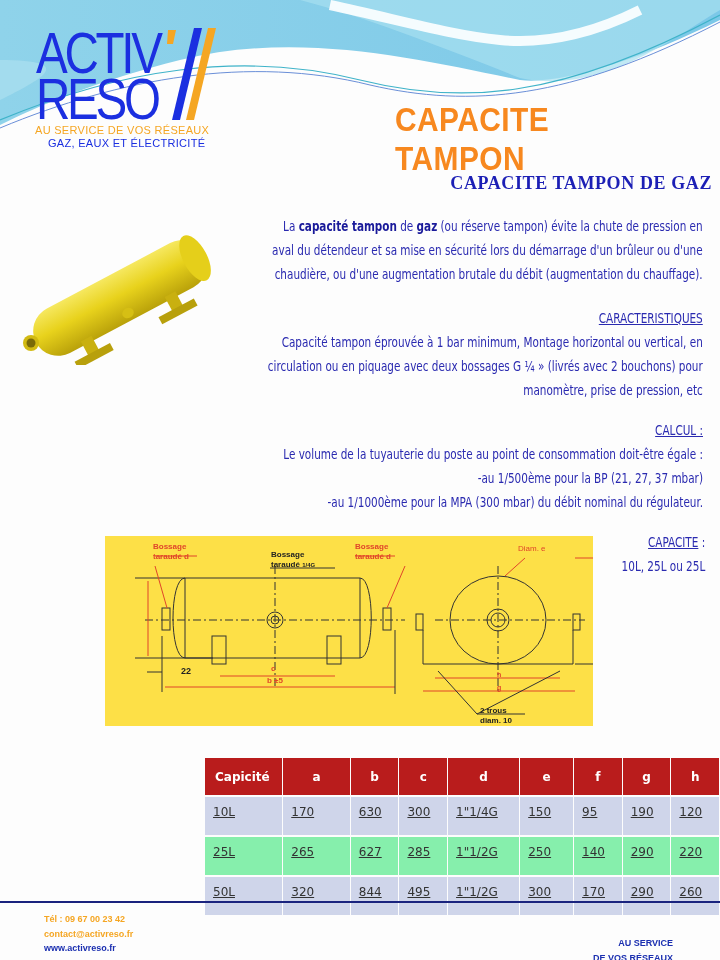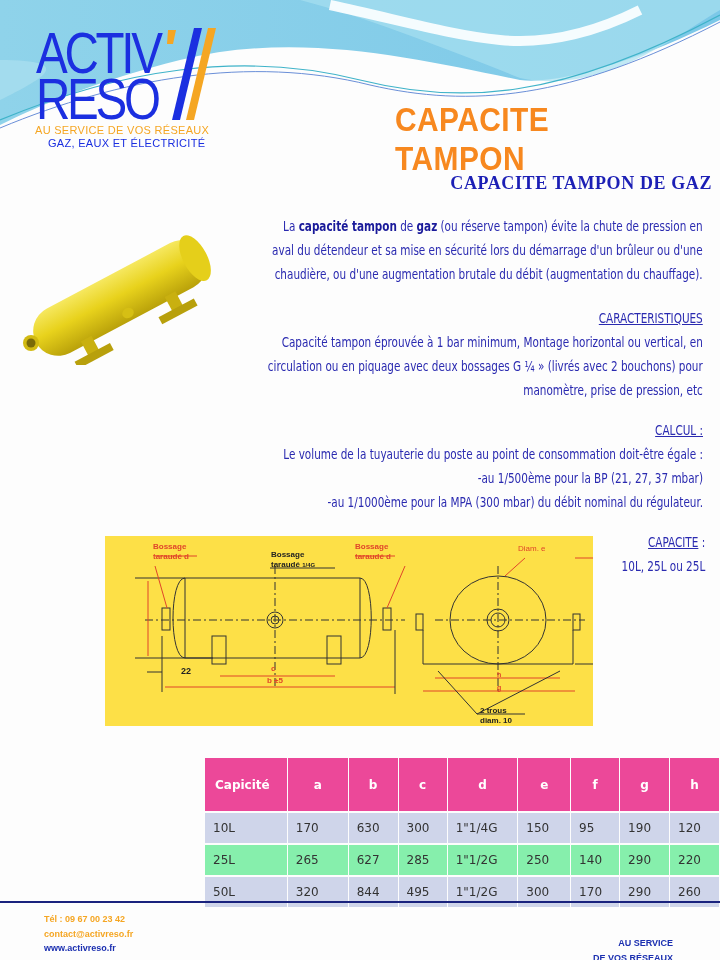--- a/index.html
+++ b/index.html
@@ -12,23 +12,23 @@
   .logo-tag1 { left:35px; top:124px; font-size:11px; color:#f5a623; letter-spacing:0.3px;text-align:right; }
   .logo-tag2 { left:48px; top:137px; font-size:11px; color:#1b2fe0; letter-spacing:0.3px; }
   .title-main { left:395px; top:100px; font-size:34px; font-weight:700; color:#f7881f; letter-spacing:0.5px; transform:scaleX(0.88); transform-origin:left top; }
   .subtitle { right:8px; top:173px; font-family:"Liberation Serif", serif; font-size:18px; font-weight:700; color:#1c1fb5; letter-spacing:0.6px; }
   .para { font-family:"DejaVu Sans Condensed","DejaVu Sans", sans-serif; color:#2a2ab0; font-size:13.5px; line-height:24px; transform:scaleX(0.86); transform-origin:right top; text-align:right; white-space:nowrap; }
   .para b { color:#1a1a9a; }
   .u { text-decoration:underline; }
   .tank { position:absolute; left:8px; top:225px; width:215px; height:140px; }
   .drawing { position:absolute; left:105px; top:536px; width:488px; height:190px; background:#fde047; }
   table.dim { position:absolute; left:204px; top:756px; border-collapse:separate; border-spacing:1px 2px; font-family:"DejaVu Sans", sans-serif; font-size:12px; }
-  table.dim th { background:#ec4899; color:#fff; height:29px; text-align:center; font-weight:700; padding:12px; }
+  table.dim th { background:#b91c1c; color:#fff; height:29px; text-align:center; font-weight:700; padding:4px; }
   table.dim th:first-child { text-align:left; padding-left:10px; }
-  table.dim td { height:29px; padding:0 0 1px 8px; color:#333; transform-origin:left; }
+  table.dim td { height:29px; padding:0 0 9px 8px; color:#333; transform-origin:left;text-decoration:underline; }
   table.dim tr.r0 td, table.dim tr.r2 td { background:#cfd5ea; }
   table.dim tr.r1 td { background:#86efac; }
   .footer-line { position:absolute; left:0; top:901px; width:720px; height:2px; background:#1a237e; }
   .f-left { left:44px; font-size:9px; font-weight:700; line-height:14.5px; }
   .f-right { right:47px; font-size:9px; font-weight:700; line-height:14.5px; text-align:right; }
 </style>
 </head>
 <body>
 
 <svg class="wave" viewBox="0 0 720 200" preserveAspectRatio="none">

